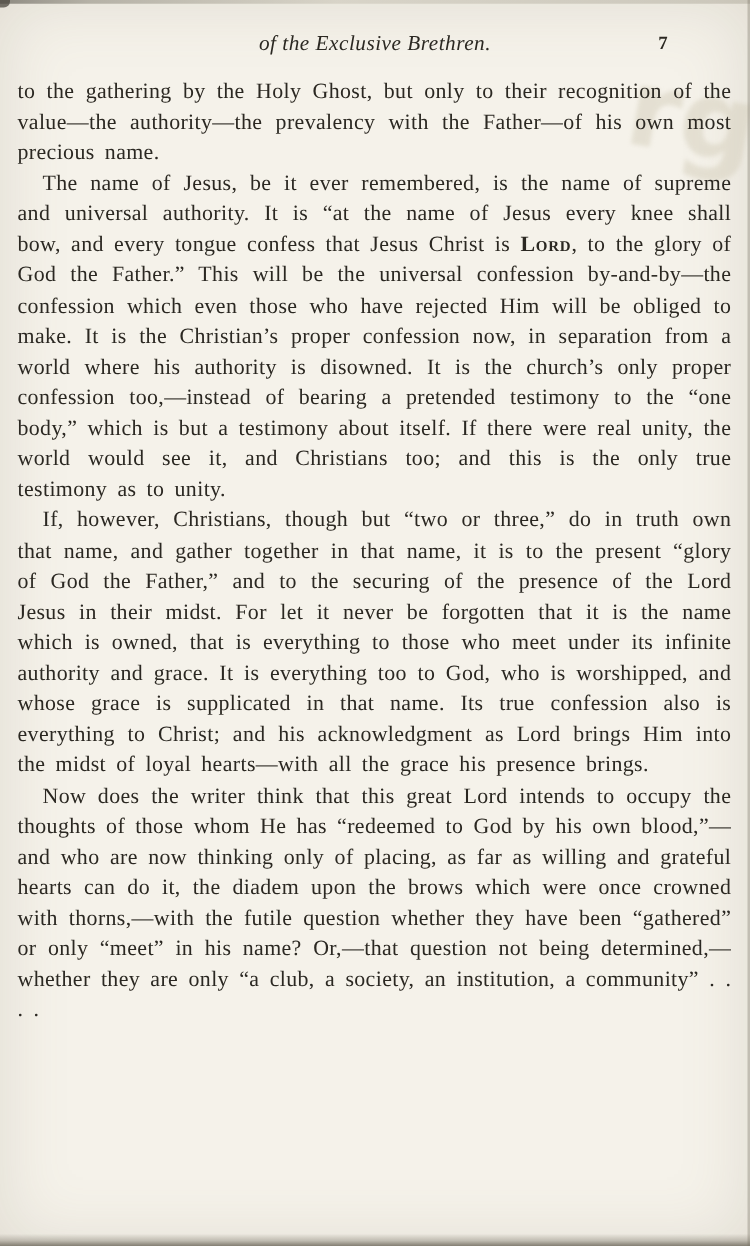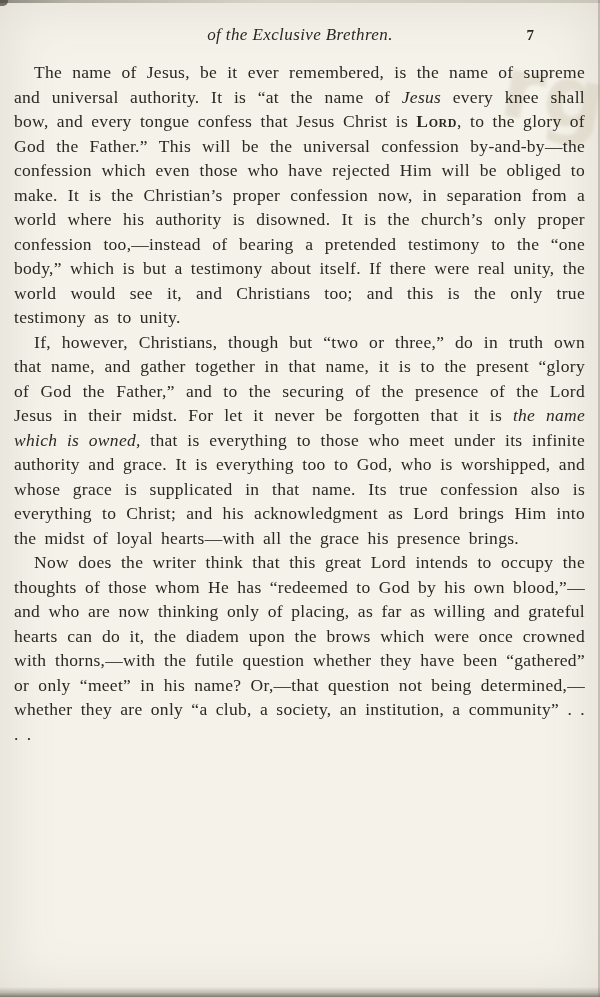--- a/index.html
+++ b/index.html
@@ -90,36 +90,37 @@
     letter-spacing: 0.3px;
     word-spacing: 3.5px;
   }
   .para {
     margin: 0;
     text-indent: 20px;
   }
   .para.no-indent {
     text-indent: 0;
   }
-  .i  { font-style: italic; }
+  .i  { }
   .sc { font-variant: small-caps; letter-spacing: 0.6px; font-weight: bold; }
 </style>
 </head>
 <body>
 
 <div class="page">
 
   <div class="watermark">rg</div>
 
   <header class="running-head">
     <span class="head-title">of the Exclusive Brethren.</span>
     <span class="page-number">7</span>
   </header>
 
   <main class="body-text" id="body-text">
+      <p class="para no-indent"><span>to the gathering by the Holy Ghost, but only to their recognition of the value—the authority—the prevalency with the Father—of his own most precious name.</span></p>
       <p class="para"><span>The name of Jesus, be it ever remembered, is the name of supreme and universal authority. It is “at the name of </span><span class="i">Jesus</span><span> every knee shall bow, and every tongue confess that Jesus Christ is </span><span class="sc">Lord</span><span>, to the glory of God the Father.” This will be the universal confession by-and-by—the confession which even those who have rejected Him will be obliged to make. It is the Christian’s proper confession now, in separation from a world where his authority is disowned. It is the church’s only proper confession too,—instead of bearing a pretended testimony to the “one body,” which is but a testimony about itself. If there were real unity, the world would see it, and Christians too; and this is the only true testimony as to unity.</span></p>
       <p class="para"><span>If, however, Christians, though but “two or three,” do in truth own that name, and gather together in that name, it is to the present “glory of God the Father,” and to the securing of the presence of the Lord Jesus in their midst. For let it never be forgotten that it is </span><span class="i">the name which is owned,</span><span> that is everything to those who meet under its infinite authority and grace. It is everything too to God, who is worshipped, and whose grace is supplicated in that name. Its true confession also is everything to Christ; and his acknowledgment as Lord brings Him into the midst of loyal hearts—with all the grace his presence brings.</span></p>
       <p class="para"><span>Now does the writer think that this great Lord intends to occupy the thoughts of those whom He has “redeemed to God by his own blood,”—and who are now thinking only of placing, as far as willing and grateful hearts can do it, the diadem upon the brows which were once crowned with thorns,—with the futile question whether they have been “gathered” or only “meet” in his name? Or,—that question not being determined,—whether they are only “a club, a society, an institution, a community” . . . .</span></p>
     </main>
 
   <div class="edge-top"></div>
   <div class="edge-bottom"></div>
   <div class="edge-right"></div>
   <div class="corner-speck"></div>
 

